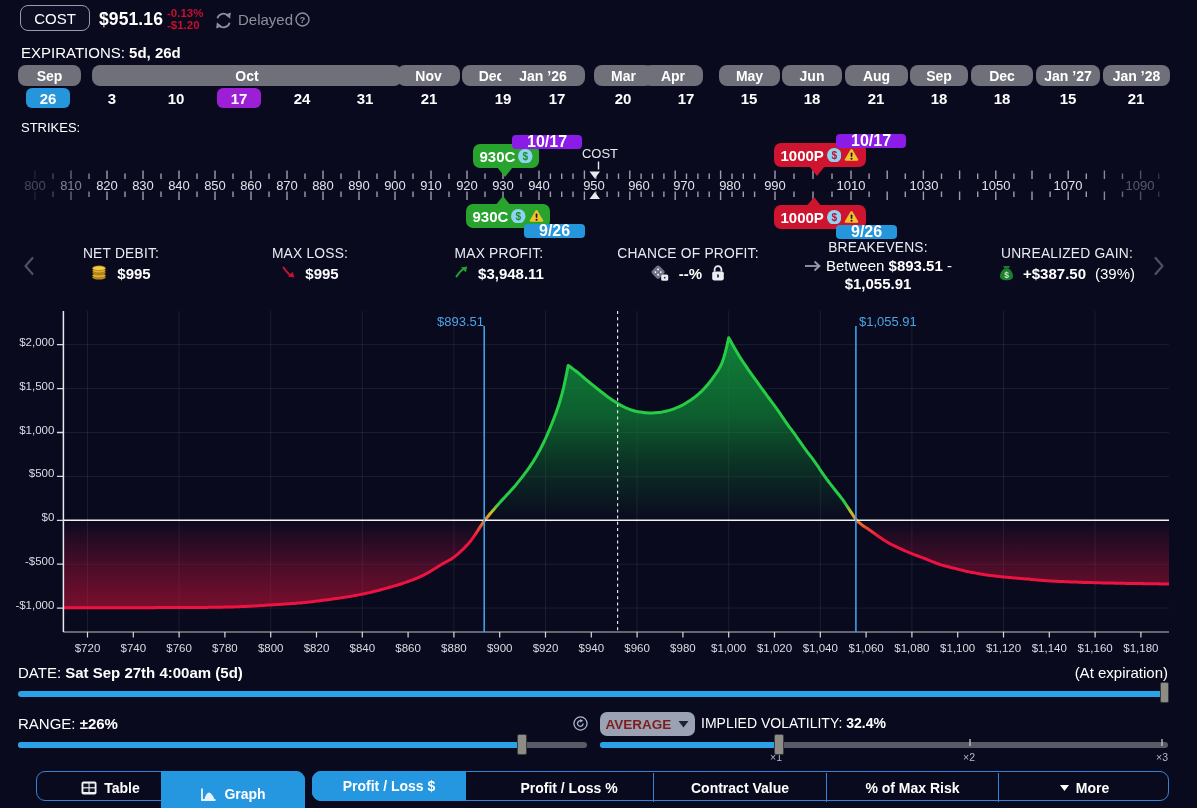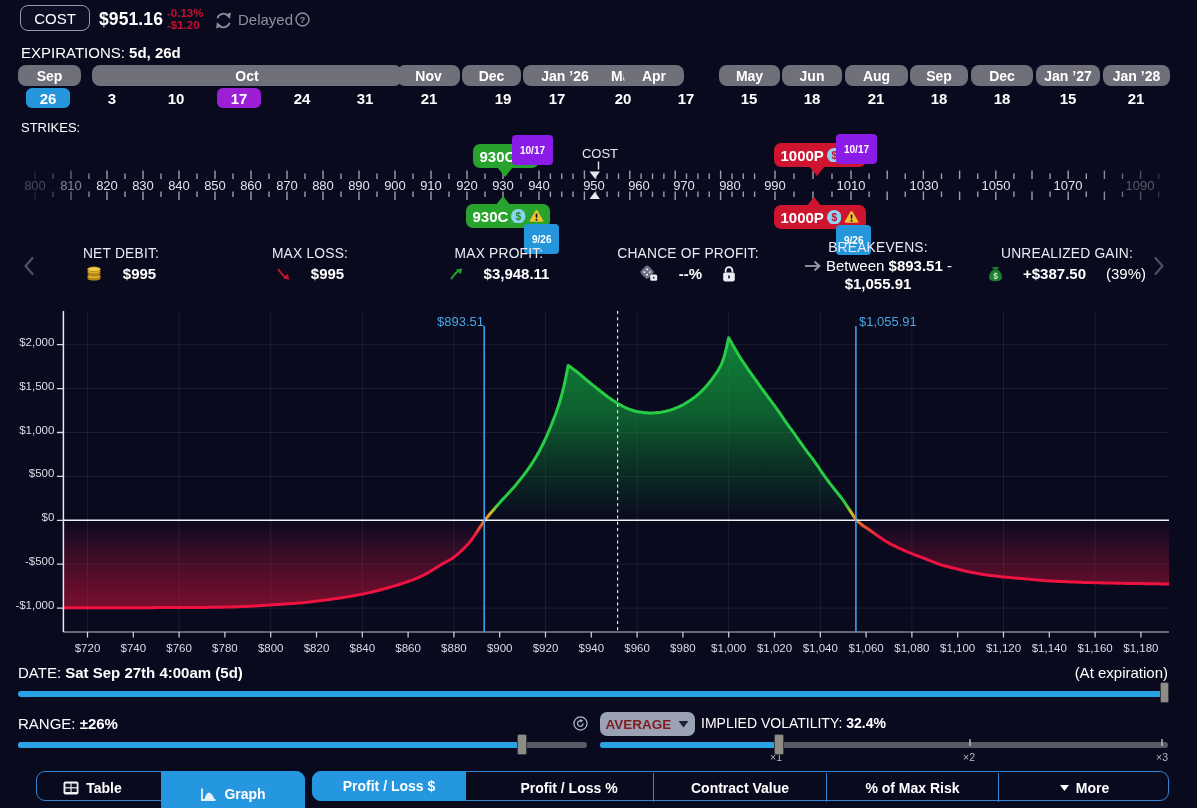--- a/index.html
+++ b/index.html
@@ -5,25 +5,25 @@
 body{font-family:"Liberation Sans",sans-serif;color:#fff;position:relative}
 .ab{position:absolute}
 .b{font-weight:bold}
 svg{display:block}
 .pill{position:absolute;border-radius:8px;background:#70707b;color:#fff;font-size:14px;font-weight:bold;
  display:flex;align-items:center;justify-content:center;height:21px;top:65px}
 .dt{position:absolute;top:88px;height:20px;width:44px;display:flex;align-items:center;justify-content:center;
  font-size:15px;font-weight:bold;border-radius:6px}
 .badge{position:absolute;height:24px;border-radius:7px;display:flex;align-items:center;padding:0 6.5px;gap:3px;
  color:#fff;font-size:15px;font-weight:bold}
-.mini{position:absolute;height:30px;border-radius:4px;color:#fff;font-size:10px;font-weight:bold;
- display:flex;align-items:center;padding:0 8px}
+.mini{position:absolute;height:14px;border-radius:4px;color:#fff;font-size:16px;font-weight:bold;
+ display:flex;align-items:center;padding:0 15px}
 .stat{position:absolute;top:246px;width:180px;text-align:center}
 .slab{font-size:13.8px;color:#eaeaf2;letter-spacing:0.2px}
-.sval{font-size:15px;font-weight:bold;margin-top:4px;display:flex;align-items:center;justify-content:center;gap:20px}
+.sval{font-size:15px;font-weight:bold;margin-top:4px;display:flex;align-items:flex-start;justify-content:center;gap:9px}
 .tab{position:absolute;top:773px;height:29px;display:flex;align-items:center;justify-content:center;
  font-size:14px;font-weight:bold;color:#fff;box-sizing:border-box}
 </style></head><body>
 
 <div class="ab" style="left:20px;top:5px;width:68px;height:24px;border:1.5px solid #9a9aa8;border-radius:8px;display:flex;align-items:center;justify-content:center;font-size:15px;color:#fff;background:#0d0d24">COST</div>
 <div class="ab" style="left:99px;top:9px;font-size:17.5px;font-weight:bold;letter-spacing:0.1px">$951.16</div>
 <div class="ab" style="left:167px;top:8px;font-size:11.5px;font-weight:bold;color:#c40f2e;line-height:11.5px">-0.13%<br>-$1.20</div>
 <svg class="ab" style="left:214px;top:11px" width="19" height="19" viewBox="0 0 19 19">
     <g stroke="#8f8f9c" stroke-width="1.8" fill="none">
       <path d="M3.4 7.2A6.3 6.3 0 0 1 14.3 4.9"></path>
@@ -37,23 +37,23 @@
 <div class="ab" style="left:238px;top:11px;font-size:15px;color:#8f8f9c">Delayed</div>
 <svg class="ab" style="left:295px;top:12px" width="15" height="15" viewBox="0 0 18 18">
     <circle cx="9" cy="9" r="7.8" fill="none" stroke="#8f8f9c" stroke-width="1.7"></circle>
     <text x="9" y="13.2" text-anchor="middle" font-size="11.5" font-weight="bold" fill="#8f8f9c" font-family="Liberation Sans,sans-serif">?</text>
   </svg>
 <div class="ab" style="left:21px;top:44px;font-size:15px">EXPIRATIONS: <span class="b">5d, 26d</span></div>
 <div class="pill" style="left:18px;width:63px">Sep</div>
 <div class="pill" style="left:92px;width:310px">Oct</div>
 <div class="pill" style="left:397px;width:63px">Nov</div>
 <div class="pill" style="left:462px;width:59px">Dec</div>
-<div class="pill" style="left:523px;width:84px">Jan ’26</div>
+<div class="pill" style="left:501px;width:84px">Jan ’26</div>
 <div class="pill" style="left:594px;width:59px">Mar</div>
-<div class="pill" style="left:624px;width:60px">Apr</div>
+<div class="pill" style="left:643px;width:60px">Apr</div>
 <div class="pill" style="left:719px;width:61px">May</div>
 <div class="pill" style="left:782px;width:60px">Jun</div>
 <div class="pill" style="left:845px;width:63px">Aug</div>
 <div class="pill" style="left:910px;width:58px">Sep</div>
 <div class="pill" style="left:971px;width:62px">Dec</div>
 <div class="pill" style="left:1036px;width:64px">Jan ’27</div>
 <div class="pill" style="left:1103px;width:67px">Jan ’28</div>
 <div class="dt" style="left:26px;background:#2596dc;">26</div>
 <div class="dt" style="left:90px;">3</div>
 <div class="dt" style="left:154px;">10</div>
@@ -392,21 +392,21 @@
 <div class="ab" style="left:600px;top:742px;width:568px;height:5.5px;border-radius:3px;background:#5a5a66"></div>
 <div class="ab" style="left:600px;top:742px;width:178px;height:5.5px;border-radius:3px;background:#29a2e8"></div>
 <svg class="ab" style="left:600px;top:738px" width="570" height="22" viewBox="0 0 570 22">
     <path d="M181 1V8 M370 1V8 M562 1V8" stroke="#c8c8d4" stroke-width="1.3"></path>
   </svg>
 <div class="ab" style="left:770px;top:751px;font-size:10.5px;color:#b8b8c4">×1</div>
 <div class="ab" style="left:963px;top:751px;font-size:10.5px;color:#b8b8c4">×2</div>
 <div class="ab" style="left:1156px;top:751px;font-size:10.5px;color:#b8b8c4">×3</div>
 <div class="ab" style="left:774px;top:734px;width:9.5px;height:21px;border-radius:2px;background:#8d8d85;border:1px solid #3a3a40;box-sizing:border-box"></div>
 <div class="ab" style="left:36px;top:771px;width:269px;height:30px;border:1.5px solid #3583d6;border-radius:9px;box-sizing:border-box"></div>
-<div class="tab" style="left:30px;width:125px"><svg width="16" height="14" viewBox="0 0 16 14" style="margin-right:7px">
+<div class="tab" style="left:48px;width:125px"><svg width="16" height="14" viewBox="0 0 16 14" style="margin-right:7px">
       <rect x="0.5" y="0.5" width="15" height="13" rx="2" fill="#f2f2f6"></rect>
       <rect x="2.4" y="2.6" width="5.1" height="3.6" fill="#101426"></rect>
       <rect x="8.6" y="2.6" width="5.1" height="3.6" fill="#101426"></rect>
       <rect x="2.4" y="7.4" width="5.1" height="3.6" fill="#101426"></rect>
       <rect x="8.6" y="7.4" width="5.1" height="3.6" fill="#101426"></rect>
     </svg>Table</div>
 <div class="tab" style="left:161px;top:771px;height:46px;width:144px;background:#2596e0;border-radius:0 9px 9px 0"><svg width="17" height="15" viewBox="0 0 17 15" style="margin-right:7px">
       <path d="M4.5 12.5 Q5.5 6.5 9 5.5 Q12.5 6.5 14.5 12.5 Z" fill="#e8f2fa"></path>
       <path d="M2 1.5V13H15.5" stroke="#e8f2fa" stroke-width="1.8" fill="none"></path>
     </svg>Graph</div>

